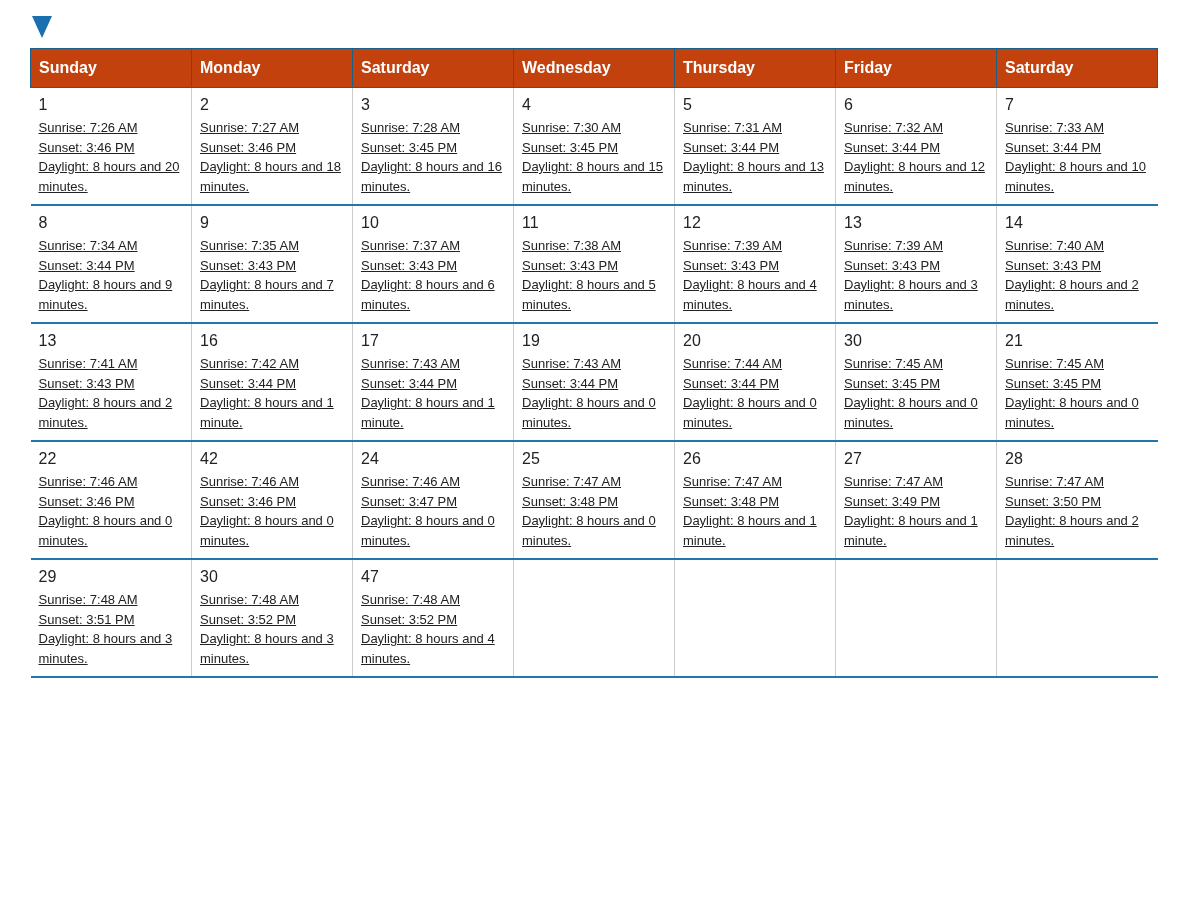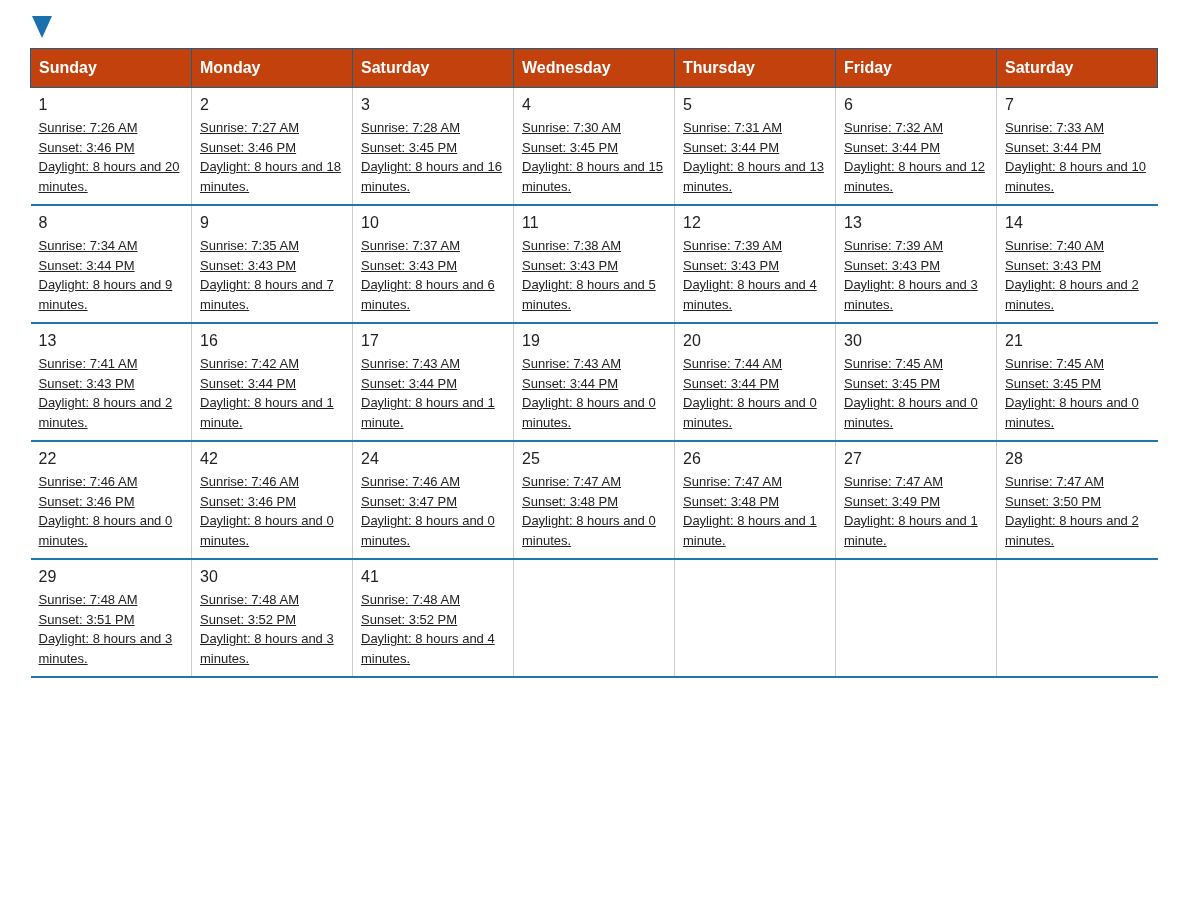--- a/index.html
+++ b/index.html
@@ -259,21 +259,21 @@
       <tr>
         <td>
           <span class="day-number">29</span>
           <div class="day-info">Sunrise: 7:48 AM<br>Sunset: 3:51 PM<br>Daylight: 8 hours and 3 minutes.</div>
         </td>
         <td>
           <span class="day-number">30</span>
           <div class="day-info">Sunrise: 7:48 AM<br>Sunset: 3:52 PM<br>Daylight: 8 hours and 3 minutes.</div>
         </td>
         <td>
-          <span class="day-number">41</span>
+          <span class="day-number">47</span>
           <div class="day-info">Sunrise: 7:48 AM<br>Sunset: 3:52 PM<br>Daylight: 8 hours and 4 minutes.</div>
         </td>
         <td class="empty-cell"></td>
         <td class="empty-cell"></td>
         <td class="empty-cell"></td>
         <td class="empty-cell"></td>
       </tr>
     </tbody>
 </table>
 

